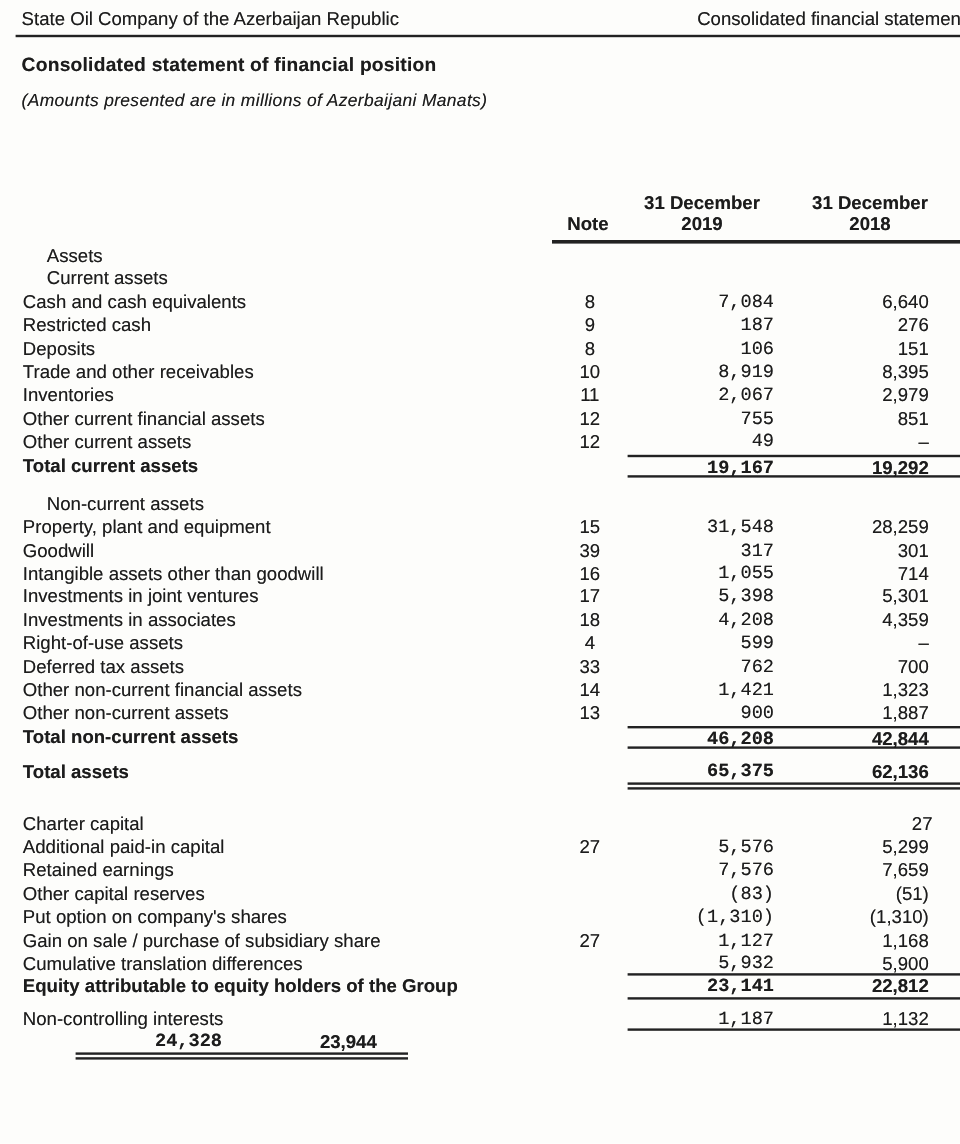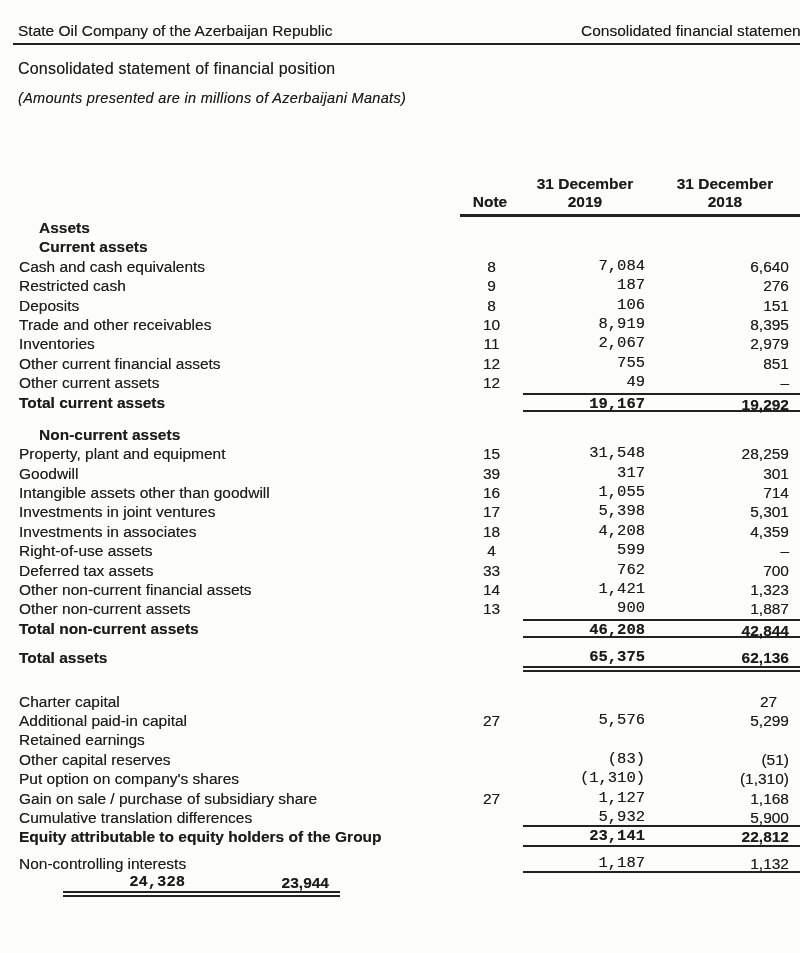--- a/index.html
+++ b/index.html
@@ -10,46 +10,46 @@
     font-family:"Liberation Sans", sans-serif;
     color:var(--ink);
   }
   .page{
     position:relative;width:800px;height:953px;overflow:hidden;
     background:var(--paper);
     text-shadow:0 0 .5px rgba(20,20,20,.55);
   }
   
   .run-head{display:flex;justify-content:space-between;align-items:flex-end;
-    padding:22px 0 0 18px;font-size:15.5px;white-space:nowrap;}
+    padding:8px 0 0 18px;font-size:15.5px;white-space:nowrap;}
   .run-head .right{margin-right:-5px;}
   .top-rule{border:0;border-top:2.5px solid var(--rule);margin:3px 0 0 13px;}
-  .doc-title{margin:15px 0 0 18px;font-size:16px;font-weight:400;letter-spacing:.2px;}
+  .doc-title{margin:15px 0 0 18px;font-size:16px;font-weight:700;letter-spacing:.2px;}
   .doc-subtitle{margin:12px 0 0 18px;font-size:14.5px;font-style:italic;letter-spacing:.3px;}
 
   
   .thead{display:flex;margin-top:37px;font-weight:700;font-size:15.5px;}
   .thead .spacer{flex:1 1 auto;}
   .head-cols{width:340px;display:flex;align-items:flex-end;
     border-bottom:3px solid var(--rule);padding-bottom:3px;}
   .h-note{width:60px;text-align:center;line-height:18px;}
   .h-col{text-align:center;line-height:18px;margin-top:32px;}
   .h-v1{width:130px;}
   .h-v2{flex:1 1 auto;}
   .h-col span{display:block;}
 
   
   .rows{margin-top:1px;}
   .row{display:flex;height:19.4px;font-size:15.5px;line-height:19.4px;}
   .row .label{flex:1 1 auto;padding-left:19px;white-space:nowrap;overflow:hidden;}
   .row .note{width:63px;text-align:center;}
   .row .vals{width:277px;display:flex;position:relative;}
   .row .v1{width:122px;text-align:right;font-family:Liberation Mono, monospace;}
-  .row .v2{flex:1 1 auto;text-align:right;padding-right:11px;}
-  .row.section .label{font-weight:700;padding-left:39px;}
+  .row .v2{flex:1 1 auto;text-align:right;padding-right:26px;}
+  .row.section .label{font-weight:400;padding-left:39px;}
   .row.total .label,.row.total .v1,.row.total .v2{font-weight:700;}
   .vals.rule-above{border-top:2px solid var(--rule);}
   .vals.rule-below{border-bottom:2px solid var(--rule);}
   .vals.double-below::after{
     content:"";position:absolute;left:0;right:0;bottom:-6px;
     border-bottom:2px solid var(--rule);
   }
   .gap{width:100%;}
 </style>
 </head>
@@ -269,20 +269,24 @@
         <div class="label">Additional paid-in capital</div>
         <div class="note">27</div>
         <div class="vals">
           <div class="v1">5,576</div>
           <div class="v2">5,299</div>
         </div>
       </div>
       <div class="row item">
         <div class="label">Retained earnings</div>
         <div class="note"></div>
+        <div class="vals">
+          <div class="v1">7,576</div>
+          <div class="v2">7,659</div>
+        </div>
       </div>
       <div class="row item">
         <div class="label">Other capital reserves</div>
         <div class="note"></div>
         <div class="vals">
           <div class="v1">(83)</div>
           <div class="v2">(51)</div>
         </div>
       </div>
       <div class="row item">

